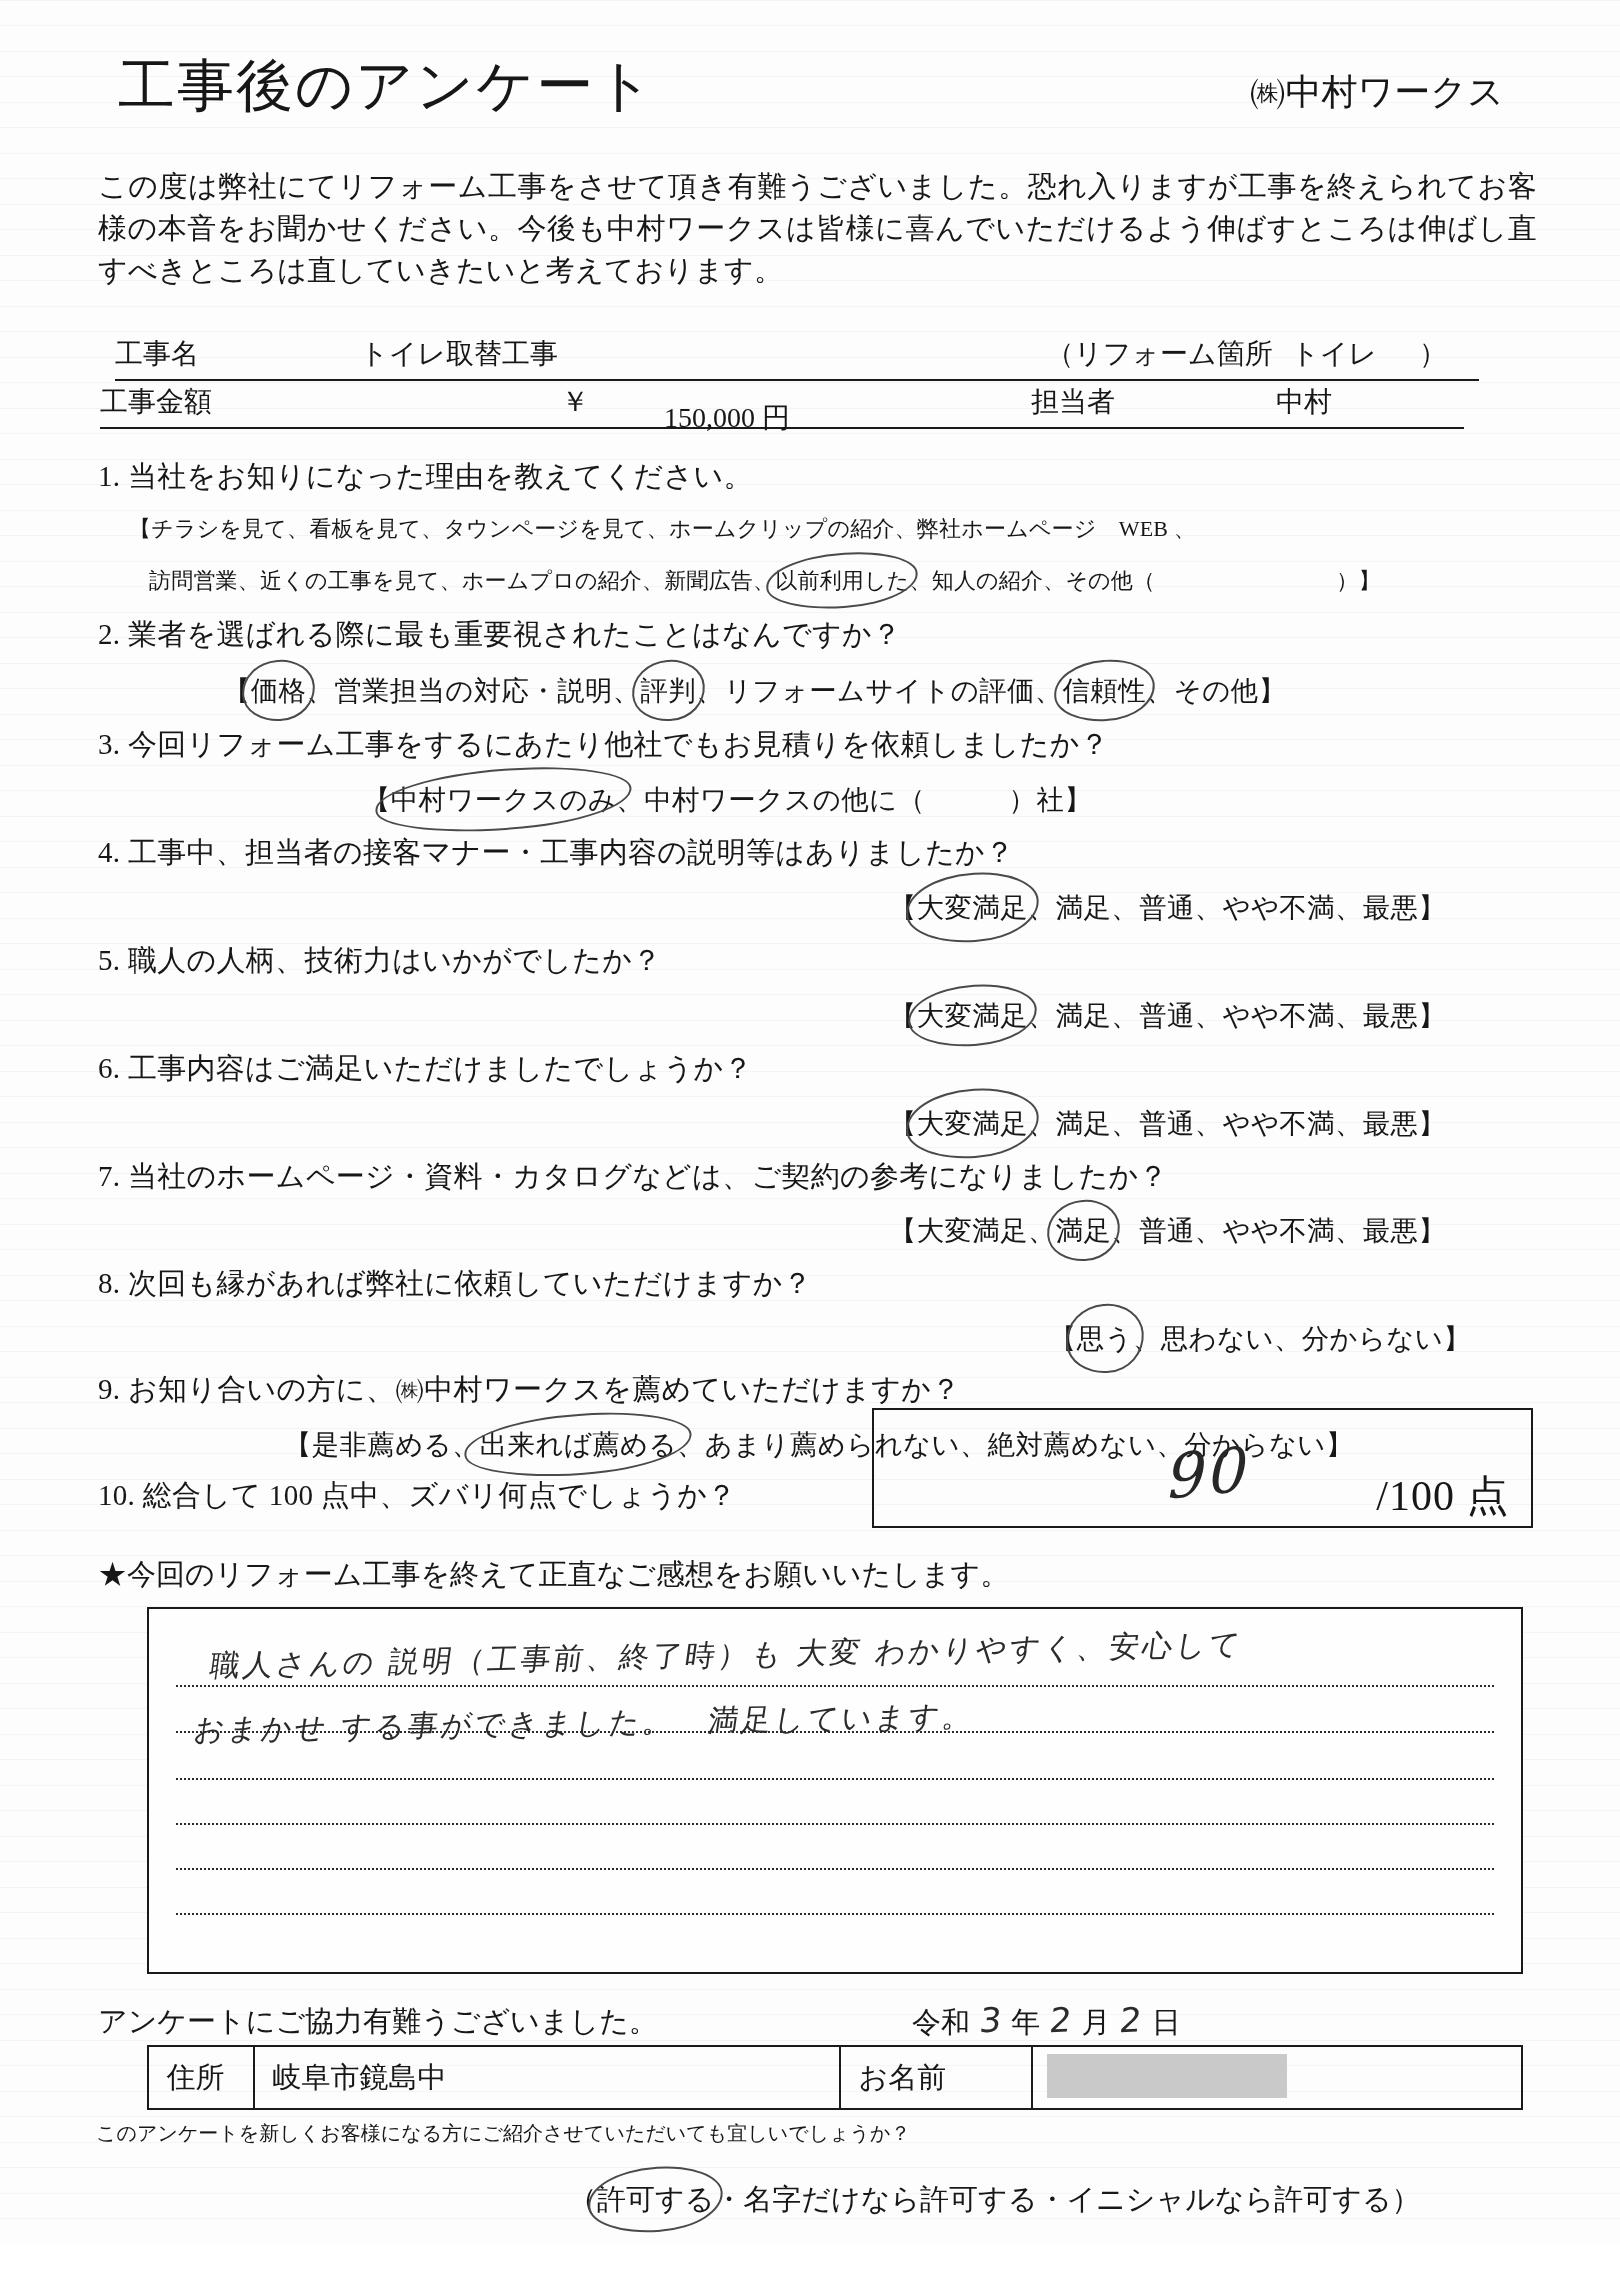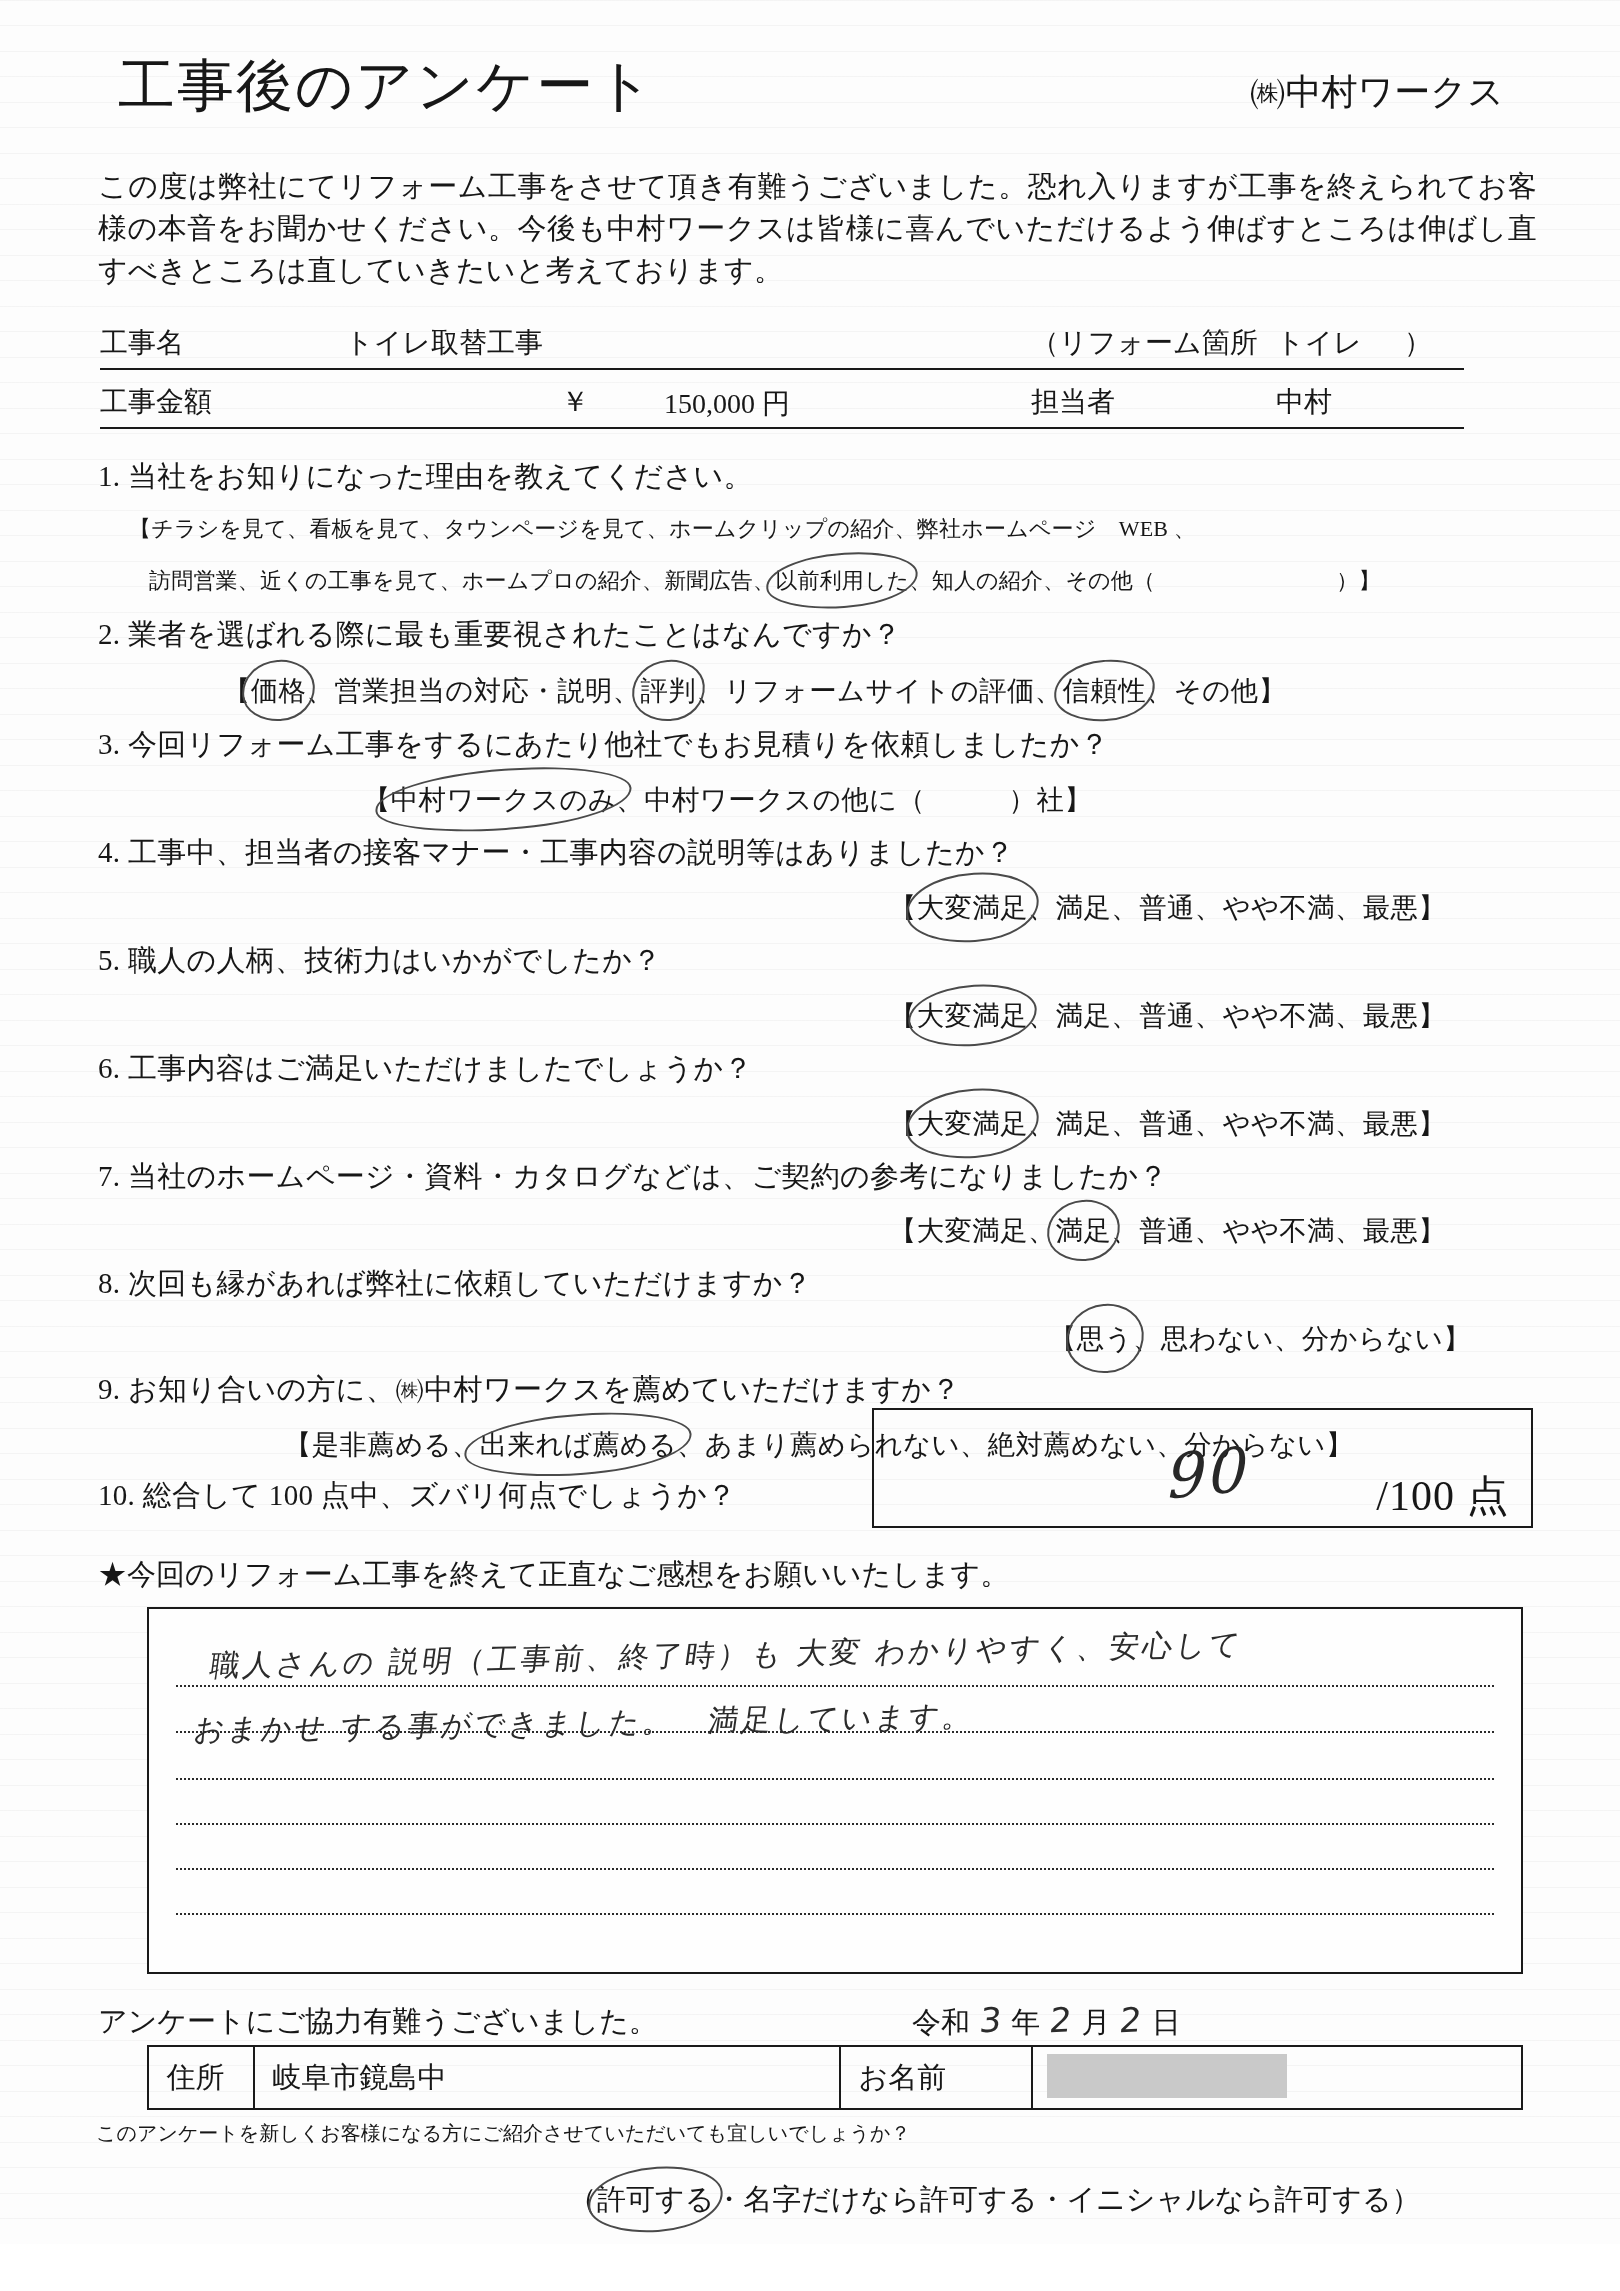--- a/index.html
+++ b/index.html
@@ -70,21 +70,21 @@
   .inforow {
     position: absolute;
     left: 100px;
     width: 1364px;
     border-bottom: 2.9px solid #1a1a1a;
     height: 47px;
     font-size: 28px;
   }
   .inforow .lbl { position: absolute; left: 0; top: 2.9px; }
   .inforow .v1 { position: absolute; left: 245px; top: 2.9px; }
-  .inforow .v2 { position: absolute; left: 564px; top: 5px; }
+  .inforow .v2 { position: absolute; left: 564px; top: 19px; }
   .inforow .v3 { position: absolute; left: 931px; top: 2.9px; }
   .inforow .v4 { position: absolute; left: 1176px; top: 2.9px; }
   .inforow .yen { position: absolute; left: 461px; top: 2.9px; }
 
   .q {
     position: absolute;
     font-size: 29px;
     line-height: 1.2;
     letter-spacing: 0.3px;
     white-space: nowrap;
@@ -273,21 +273,21 @@
 <div id="page">
   <div id="scanlines"></div>
 
   <div class="hdr">
     <div class="title">工事後のアンケート</div>
     <div class="company">㈱中村ワークス</div>
   </div>
 
   <div class="intro">この度は弊社にてリフォーム工事をさせて頂き有難うございました。恐れ入りますが工事を終えられてお客様の本音をお聞かせください。今後も中村ワークスは皆様に喜んでいただけるよう伸ばすところは伸ばし直すべきところは直していきたいと考えております。</div>
 
-  <div class="inforow" style="top:321px;">
+  <div class="inforow" style="top:332px;margin-left:15px;">
     <span class="lbl">工事名</span>
     <span class="v1">トイレ取替工事</span>
     <span class="v3">（リフォーム箇所</span>
     <span class="v4">トイレ</span>
     <span style="position:absolute;left:1304px;top:2.9px;">）</span>
   </div>
 
   <div class="inforow" style="top:380px;">
     <span class="lbl">工事金額</span>
     <span class="yen">￥</span>

